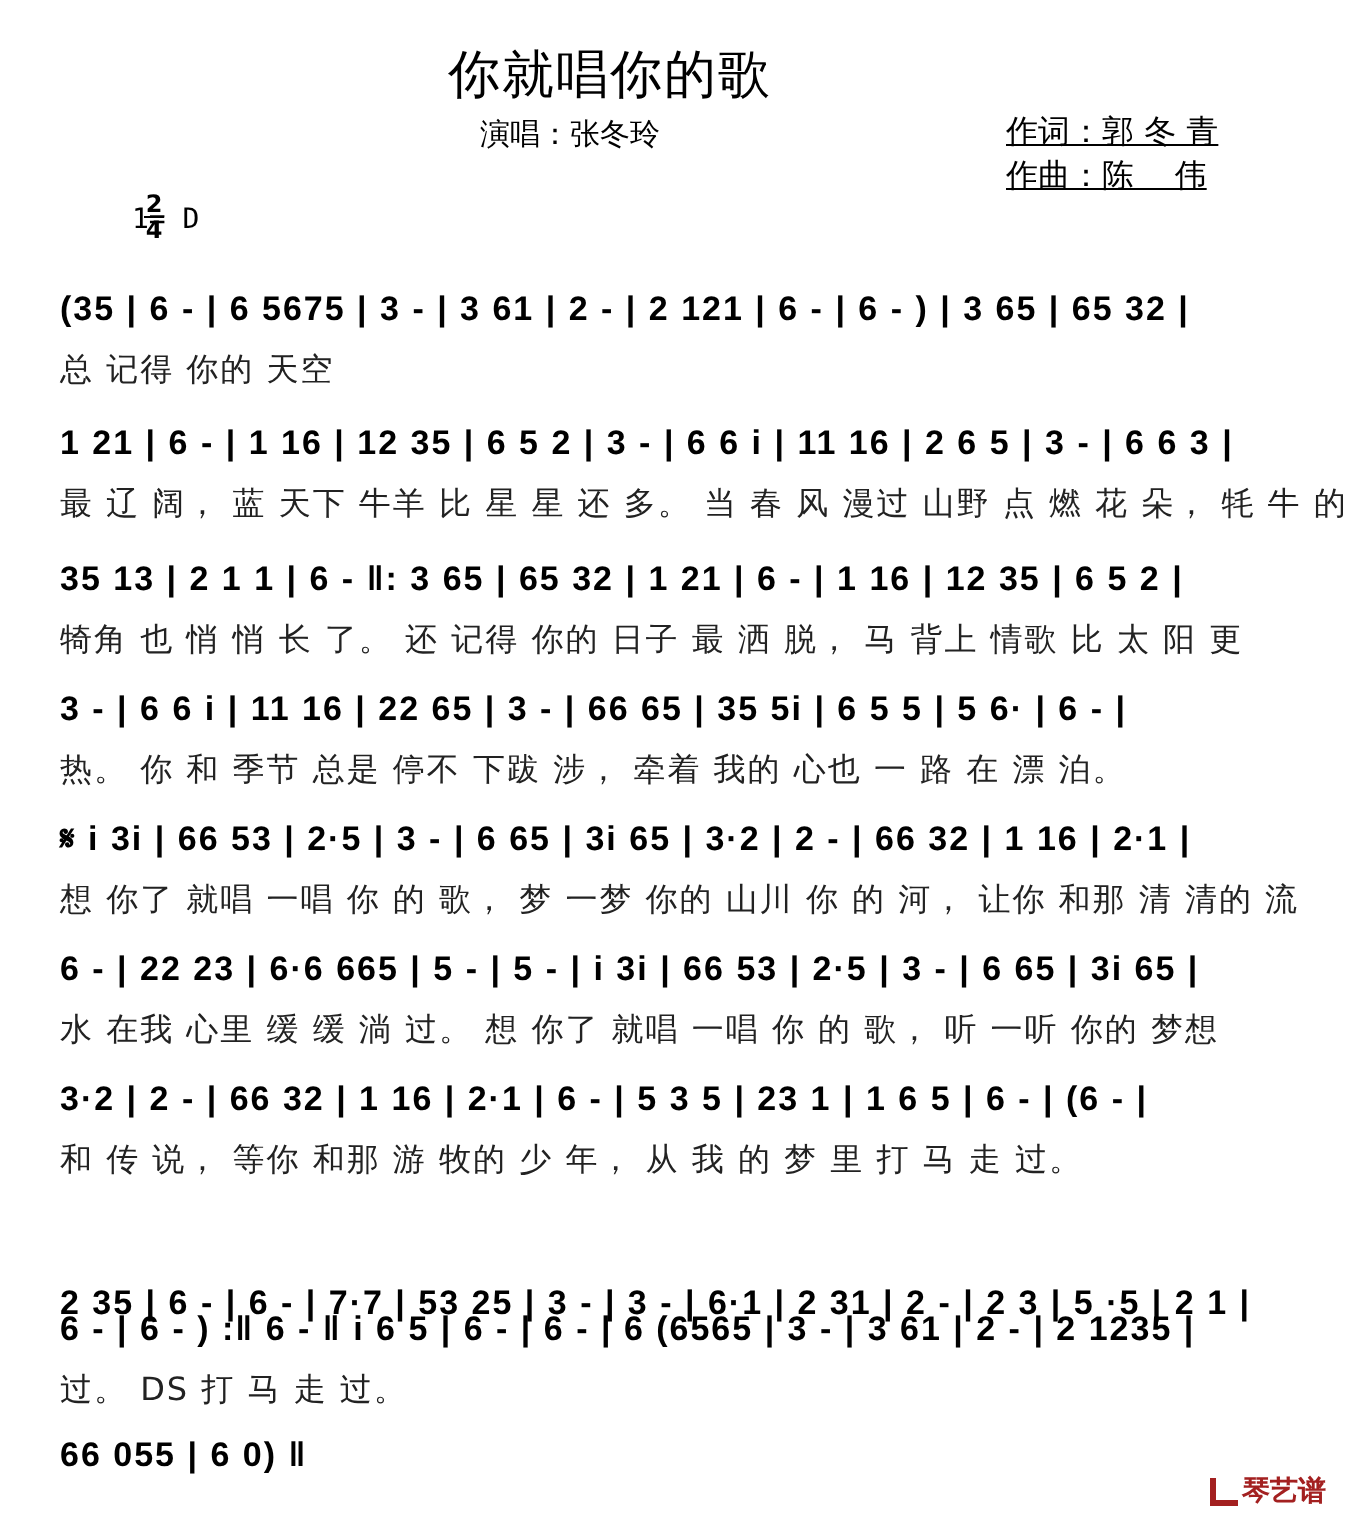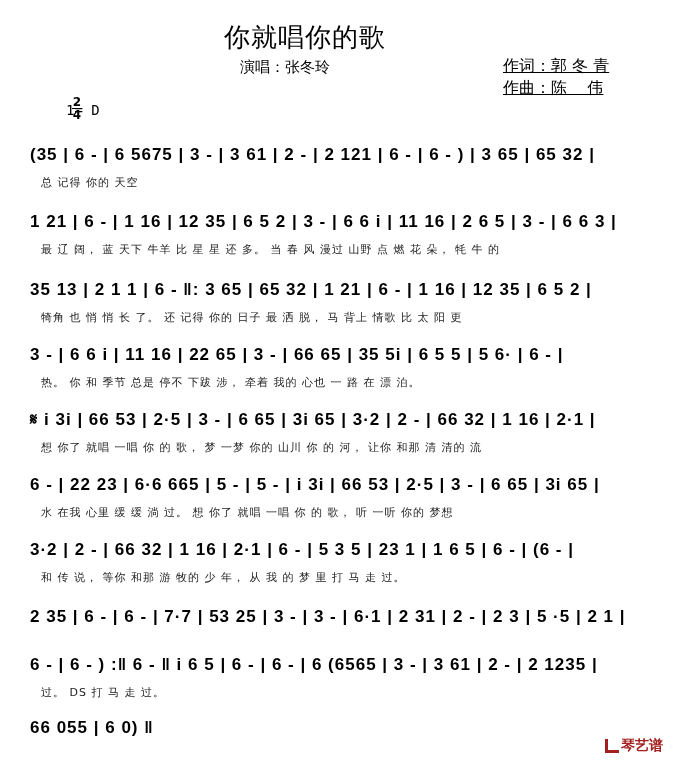--- a/index.html
+++ b/index.html
@@ -6,21 +6,21 @@
   body { width:675px; height:765px; position:relative; overflow:hidden; font-family:"DejaVu Sans", sans-serif; color:#000; }
   .title { position:absolute; left:0; width:610px; top:20px; text-align:center; font-size:26px; letter-spacing:1px; }
   .singer { position:absolute; left:240px; top:58px; font-size:15px; }
   .credits { position:absolute; left:503px; top:55px; font-size:16px; line-height:22px;text-decoration:underline; }
   .credits div { white-space:pre; }
   .key { position:absolute; left:32px; top:102px; font-size:14px; font-family:"DejaVu Sans Mono", monospace;margin-left:34px; }
   .timesig { position:absolute; left:72px; top:96px; font-size:12px; font-weight:bold; line-height:12px; text-align:center; width:10px; }
   .timesig .top { border-bottom:1px solid #000; }
   .row { position:absolute; left:30px; right:30px; height:60px; }
   .notes { position:absolute; left:0; top:0; white-space:nowrap; font-family:"Liberation Sans", sans-serif; font-weight:bold; font-size:17px; letter-spacing:1px; }
-  .lyrics { position:absolute; left:0; top:30px; white-space:nowrap; font-size:11px; letter-spacing:1px; color:#222;margin-left:11px; }
+  .lyrics { position:absolute; left:0; top:30px; white-space:nowrap; font-size:16px; letter-spacing:1px; color:#222; }
   .logo { position:absolute; right:12px; bottom:10px; color:#a32020; font-size:14px; font-weight:bold; display:flex; align-items:center; gap:2px;font-family:Liberation Serif, serif; }
   .logo-mark { width:14px; height:14px; border-left:3px solid #a32020; border-bottom:3px solid #a32020; box-sizing:border-box; }
 </style>
 </head>
 <body>
 
 <div class="title">你就唱你的歌</div>
 <div class="singer">演唱：张冬玲</div>
 <div class="credits">
   <div>作词：郭 冬 青</div>
@@ -53,21 +53,21 @@
   <div class="lyrics">想 你了  就唱  一唱  你  的  歌，   梦  一梦  你的  山川  你  的  河，   让你  和那  清  清的  流</div>
 </div>
 <div class="row" style="top:475px;">
   <div class="notes">6 - | 22 23 | 6·6 665 | 5 - | 5 - | i 3i | 66 53 | 2·5 | 3 - | 6 65 | 3i 65 |</div>
   <div class="lyrics">水     在我  心里  缓  缓   淌    过。           想 你了  就唱 一唱  你  的  歌，   听 一听  你的 梦想</div>
 </div>
 <div class="row" style="top:540px;">
   <div class="notes">3·2 | 2 - | 66 32 | 1 16 | 2·1 | 6 - | 5 3 5 | 23 1 | 1 6 5 | 6 - | (6 - |</div>
   <div class="lyrics">和  传  说，   等你  和那  游  牧的  少    年，  从 我 的  梦   里  打  马  走  过。</div>
 </div>
-<div class="row" style="top:607px;">
+<div class="row" style="top:642px;">
   <div class="notes">2 35 | 6 - | 6 - | 7·7 | 53 25 | 3 - | 3 - | 6·1 | 2 31 | 2 - | 2 3 | 5 ·5 | 2 1 |</div>
   <div class="lyrics"></div>
 </div>
 <div class="row" style="top:655px;">
   <div class="notes">6 - | 6 - ) :‖ 6 - ‖ i 6 5 | 6 - | 6 - | 6 (6565 | 3 - | 3 61 | 2 - | 2 1235 |</div>
   <div class="lyrics">                    过。 DS 打 马 走  过。</div>
 </div>
 <div class="row" style="top:718px;">
   <div class="notes">66 055 | 6 0) ‖</div>
   <div class="lyrics"></div>

